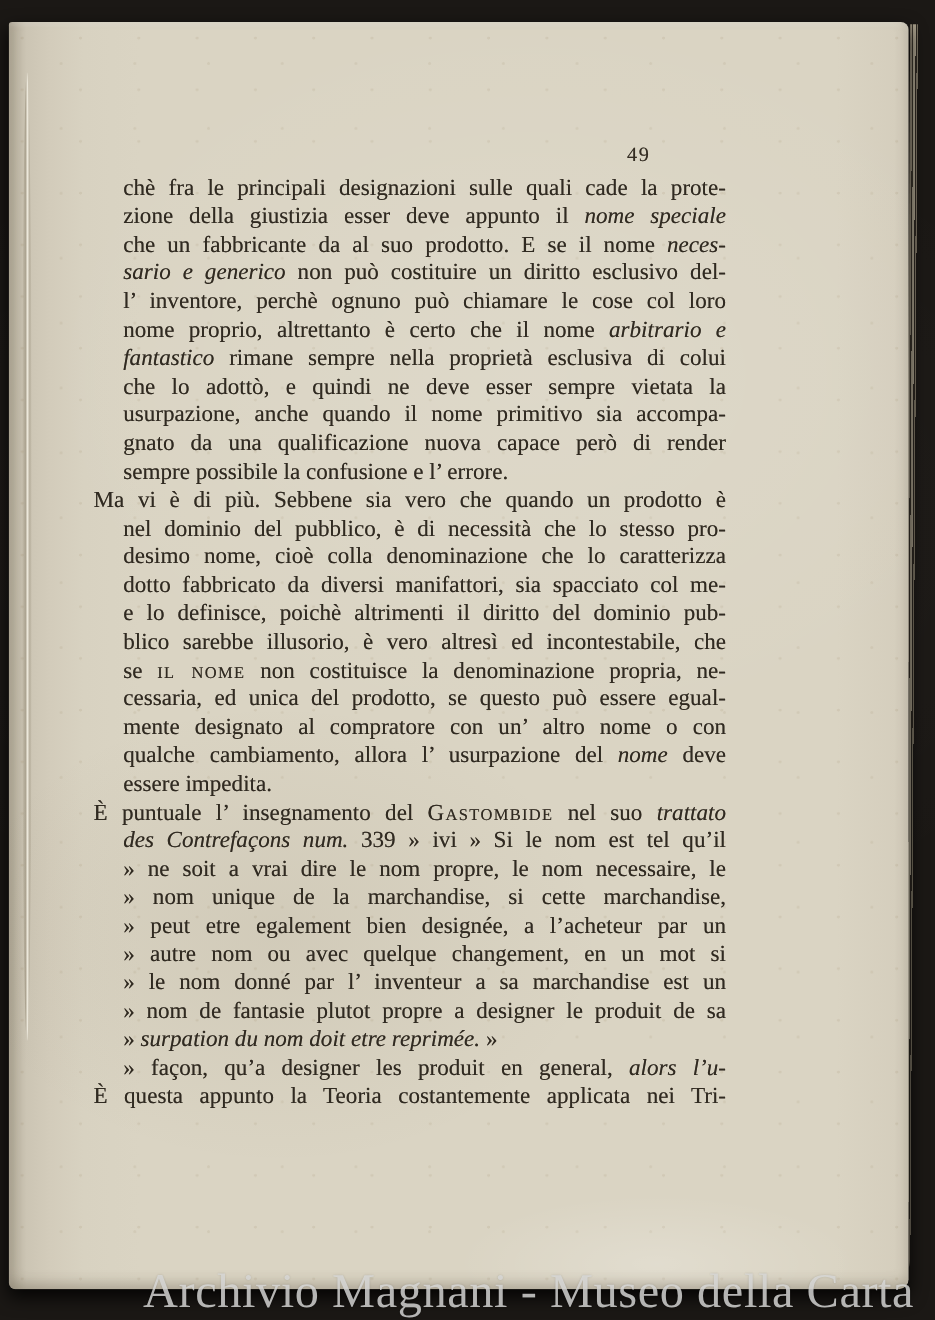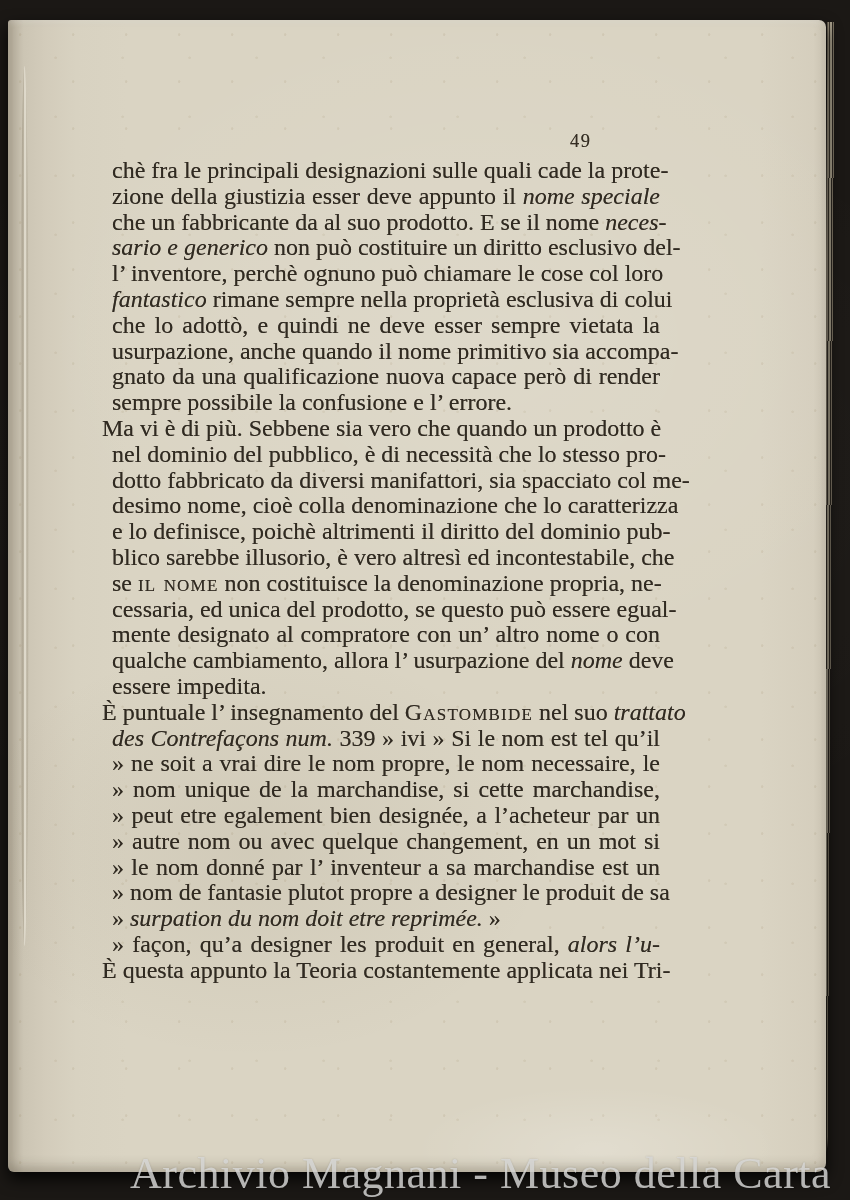--- a/index.html
+++ b/index.html
@@ -52,31 +52,31 @@
     border-radius:50% / 420px;
   }
   .page-number {
     position:absolute; left:562px; top:111px;
     font-size:18.5px; letter-spacing:1.5px;
     color:#342d23;
     text-shadow:0 0 0.5px rgba(52,45,35,0.55);
   }
   .text-block {
     position:absolute; left:77px; top:138px; width:575px;
-    font-size:24px; line-height:25.8px;
+    font-size:21px; line-height:25.8px;
     color:#302a21;
     text-shadow:0 0 0.5px rgba(48,42,33,0.6);
   }
   .line {
     margin-left:27px;
     text-align:justify;
     text-align-last:justify;
     white-space:nowrap;
   }
-  .line.para { margin-left:17px; }
+  .line.para { margin-left:0; }
   .line.nojust { text-align-last:left; }
   .it { font-style:italic; }
   .sc { font-variant:small-caps; letter-spacing:1.2px; }
   .watermark {
     position:absolute; left:130px; top:1148px;
     white-space:nowrap;
     font-family:Liberation Serif, serif;
     font-size:44px; letter-spacing:0.5px;
     color:rgba(219,219,217,0.82);
     text-shadow:0 0 2px rgba(0,0,0,0.15);
@@ -90,29 +90,30 @@
 
 <div class="paper">
   <div class="crease"></div>
   <div class="page-number">49</div>
   <div class="text-block">
       <div class="line"><span>chè fra le principali designazioni sulle quali cade la prote-</span></div>
       <div class="line"><span>zione della giustizia esser deve appunto il </span><span class="it">nome speciale</span></div>
       <div class="line"><span>che un fabbricante da al suo prodotto. E se il nome </span><span class="it">neces-</span></div>
       <div class="line"><span class="it">sario e generico</span><span> non può costituire un diritto esclusivo del-</span></div>
       <div class="line"><span>l’ inventore, perchè ognuno può chiamare le cose col loro</span></div>
+      <div class="line"><span>nome proprio, altrettanto è certo che il nome </span><span class="it">arbitrario e</span></div>
       <div class="line"><span class="it">fantastico</span><span> rimane sempre nella proprietà esclusiva di colui</span></div>
       <div class="line"><span>che lo adottò, e quindi ne deve esser sempre vietata la</span></div>
       <div class="line"><span>usurpazione, anche quando il nome primitivo sia accompa-</span></div>
       <div class="line"><span>gnato da una qualificazione nuova capace però di render</span></div>
       <div class="line nojust"><span>sempre possibile la confusione e l’ errore.</span></div>
       <div class="line para"><span>Ma vi è di più. Sebbene sia vero che quando un prodotto è</span></div>
       <div class="line"><span>nel dominio del pubblico, è di necessità che lo stesso pro-</span></div>
+      <div class="line"><span>desimo nome, cioè colla denominazione che lo caratterizza</span></div>
       <div class="line"><span>dotto fabbricato da diversi manifattori, sia spacciato col me-</span></div>
-      <div class="line"><span>desimo nome, cioè colla denominazione che lo caratterizza</span></div>
       <div class="line"><span>e lo definisce, poichè altrimenti il diritto del dominio pub-</span></div>
       <div class="line"><span>blico sarebbe illusorio, è vero altresì ed incontestabile, che</span></div>
       <div class="line"><span>se </span><span class="sc">il nome</span><span> non costituisce la denominazione propria, ne-</span></div>
       <div class="line"><span>cessaria, ed unica del prodotto, se questo può essere egual-</span></div>
       <div class="line"><span>mente designato al compratore con un’ altro nome o con</span></div>
       <div class="line"><span>qualche cambiamento, allora l’ usurpazione del </span><span class="it">nome</span><span> deve</span></div>
       <div class="line nojust"><span>essere impedita.</span></div>
       <div class="line para"><span>È puntuale l’ insegnamento del </span><span class="sc">Gastombide</span><span> nel suo </span><span class="it">trattato</span></div>
       <div class="line"><span class="it">des Contrefaçons num.</span><span> 339 » ivi » Si le nom est tel qu’il</span></div>
       <div class="line"><span>» ne soit a vrai dire le nom propre, le nom necessaire, le</span></div>

